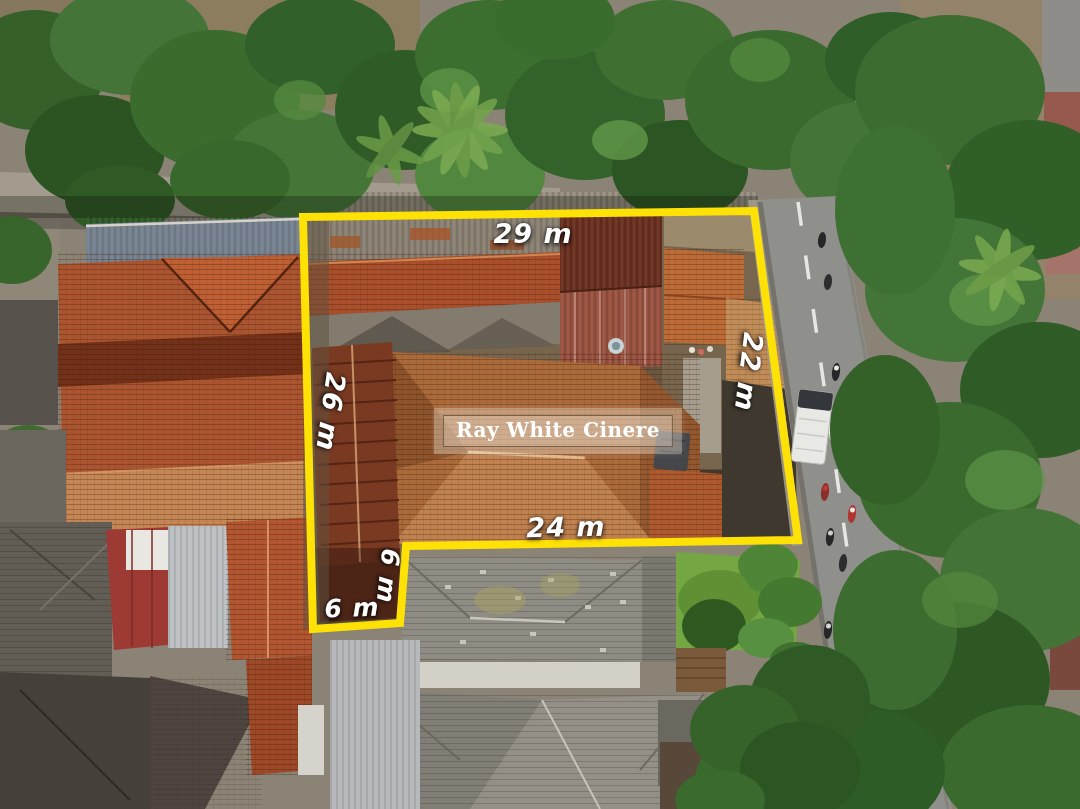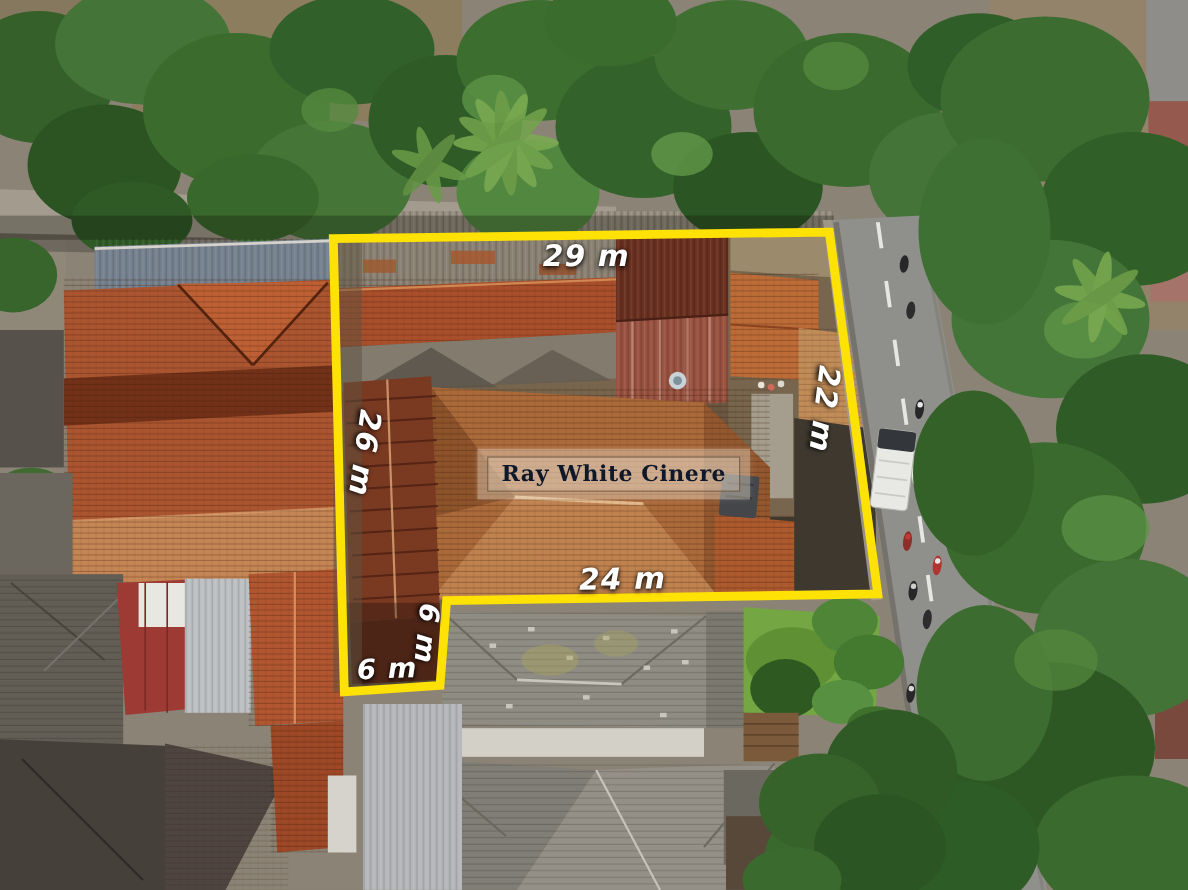--- a/index.html
+++ b/index.html
@@ -10,21 +10,21 @@
              font-size:27px;letter-spacing:1px;white-space:nowrap;
              transform:translate(-50%,-50%) rotate(var(--r,0deg));
              text-shadow:0 2px 5px rgba(0,0,0,.9),0 0 3px rgba(0,0,0,.55);}
   .dim-small{font-size:25px;}
   .watermark{position:absolute;left:558px;top:431px;transform:translate(-50%,-50%);
              background:rgba(233,221,203,.42);padding:7px 9px;
              box-shadow:0 0 6px rgba(255,255,255,.15);}
   .watermark-frame{border:1.5px solid rgba(96,76,56,.78);
              background:rgba(240,229,211,.25);padding:2px 12px 4px 12px;
              font-family:"DejaVu Serif",serif;font-weight:bold;font-size:20px;
-             letter-spacing:.5px;color:#0f172a;white-space:nowrap;}
+             letter-spacing:.5px;color:#ffffff;white-space:nowrap;}
   .area-badge{position:absolute;left:812px;top:637px;width:268px;height:41px;
              background:rgba(33,38,30,.68);color:#fff;display:flex;align-items:center;
              justify-content:center;font-family:"Liberation Sans",sans-serif;
              font-weight:bold;font-size:28px;letter-spacing:.5px;white-space:nowrap;}
 </style>
 </head>
 <body>
 
 <div class="stage">
 

